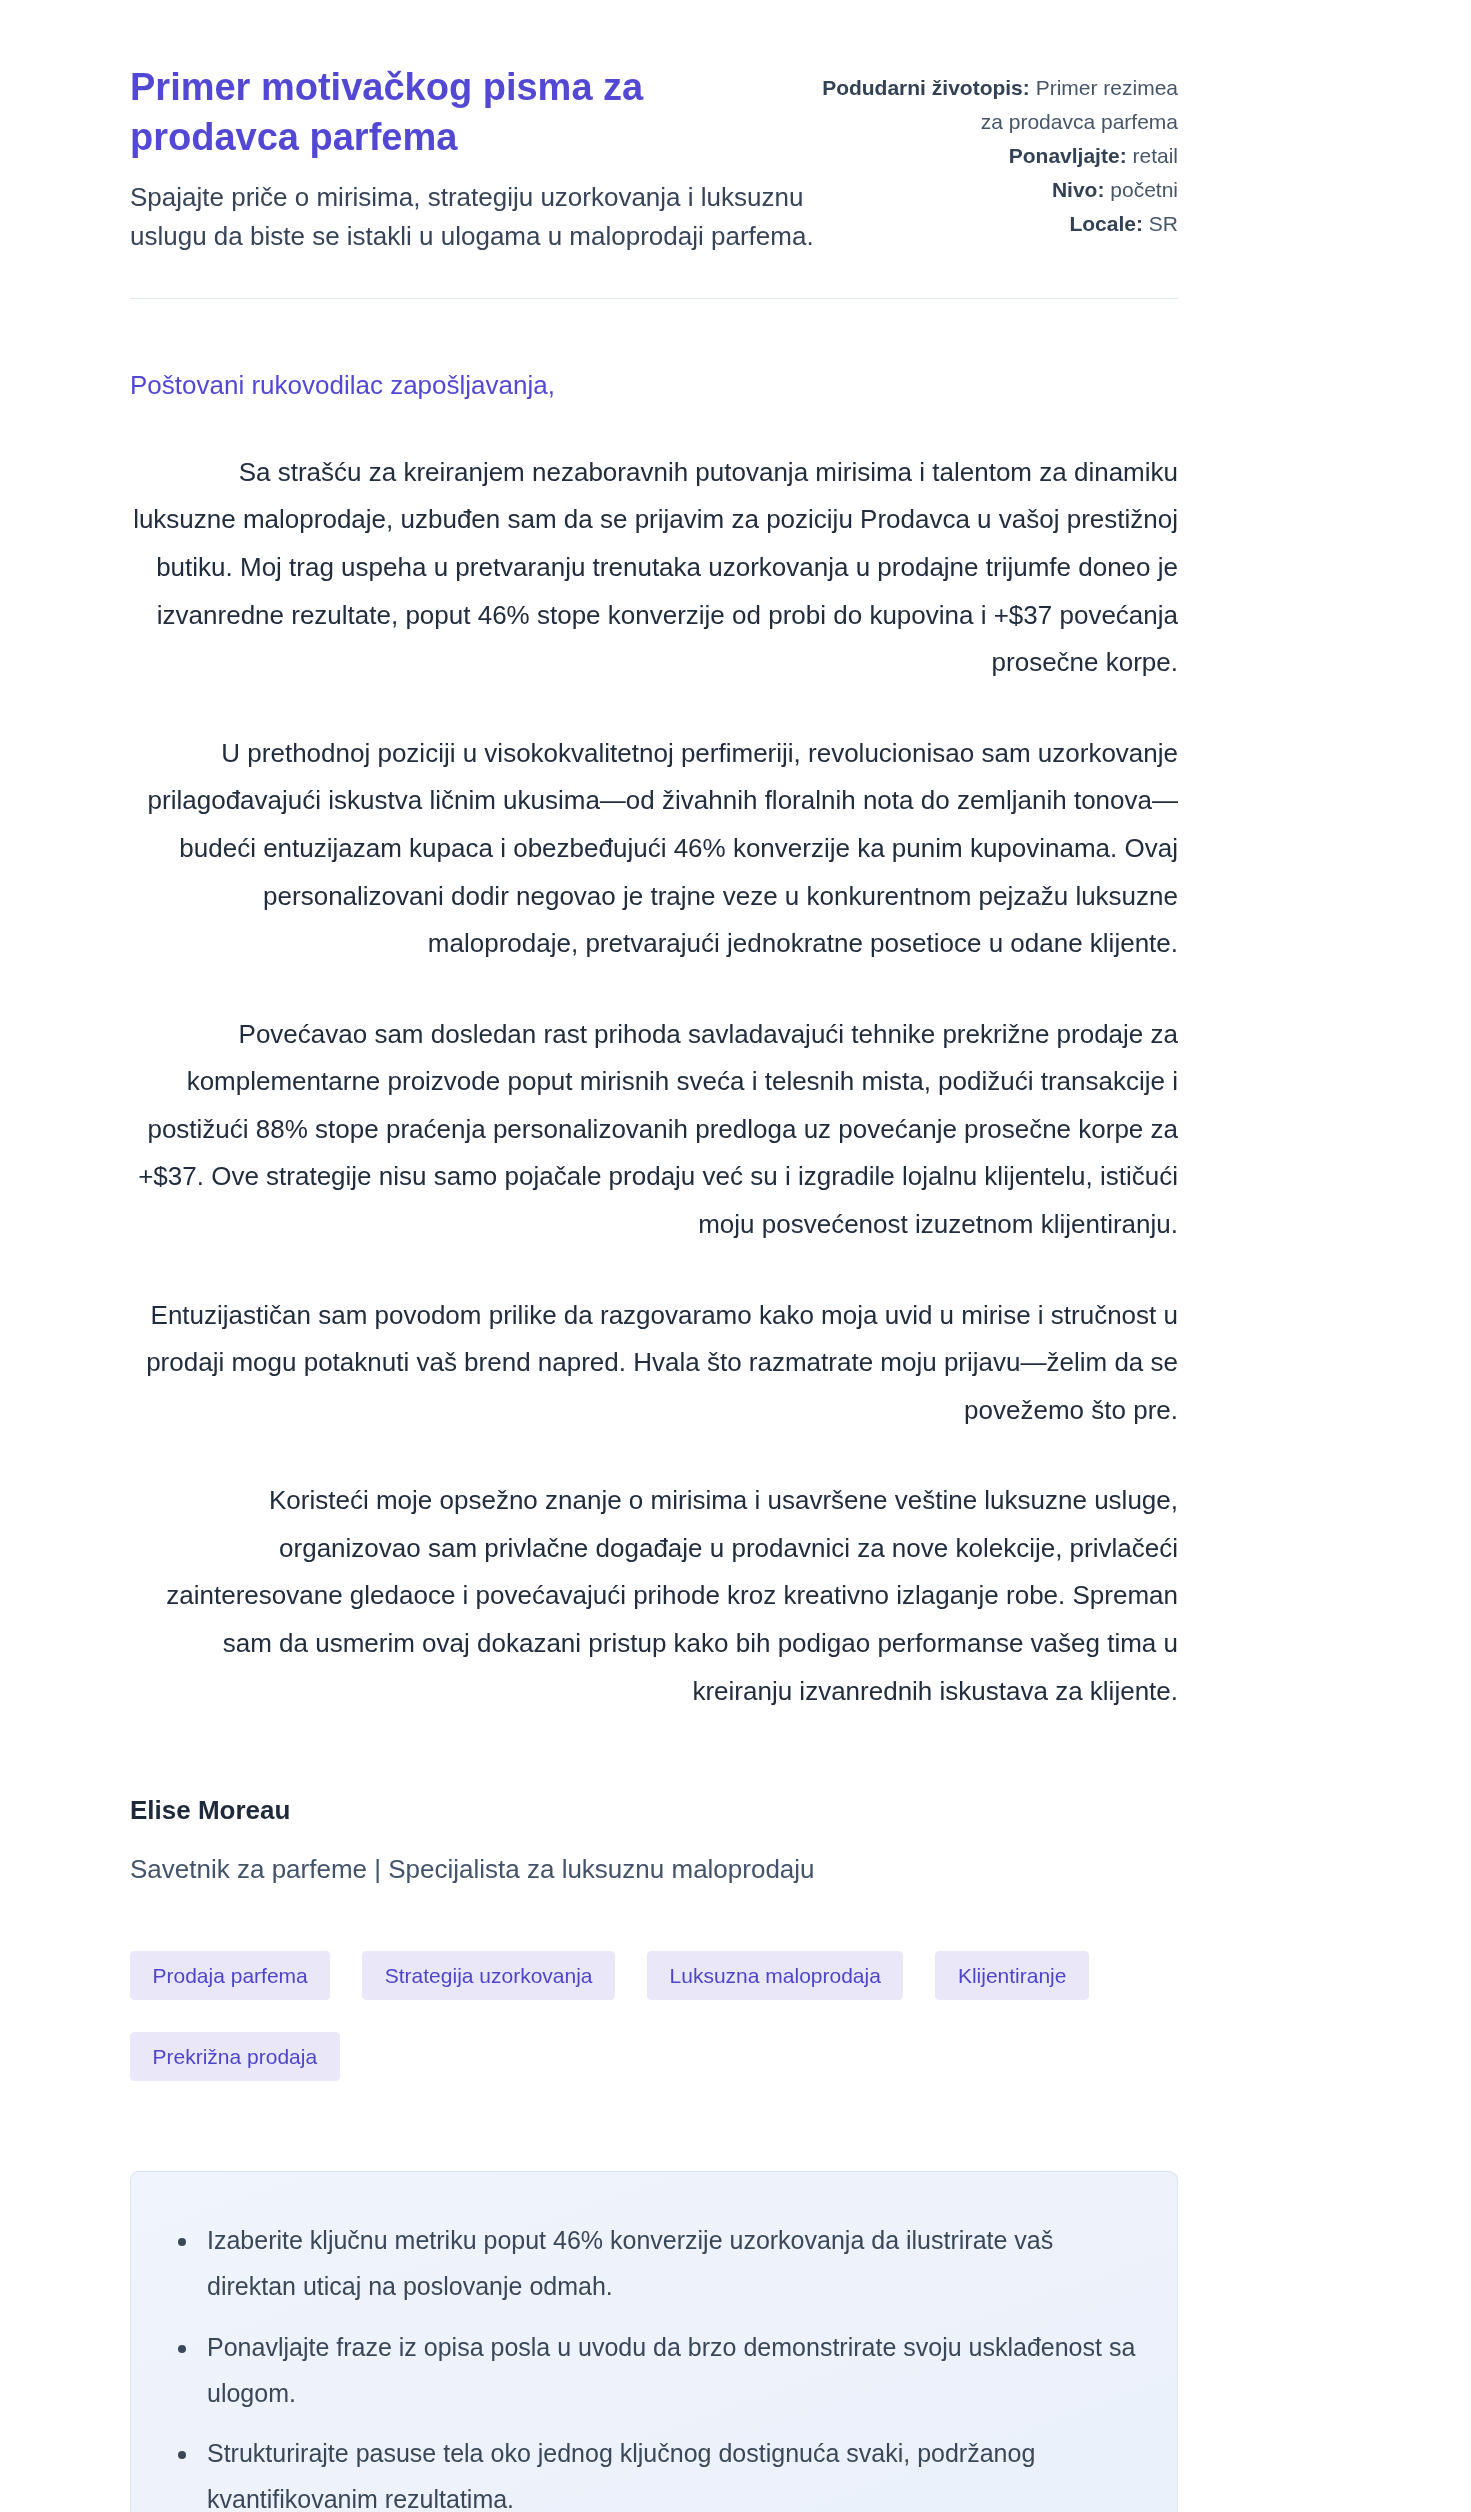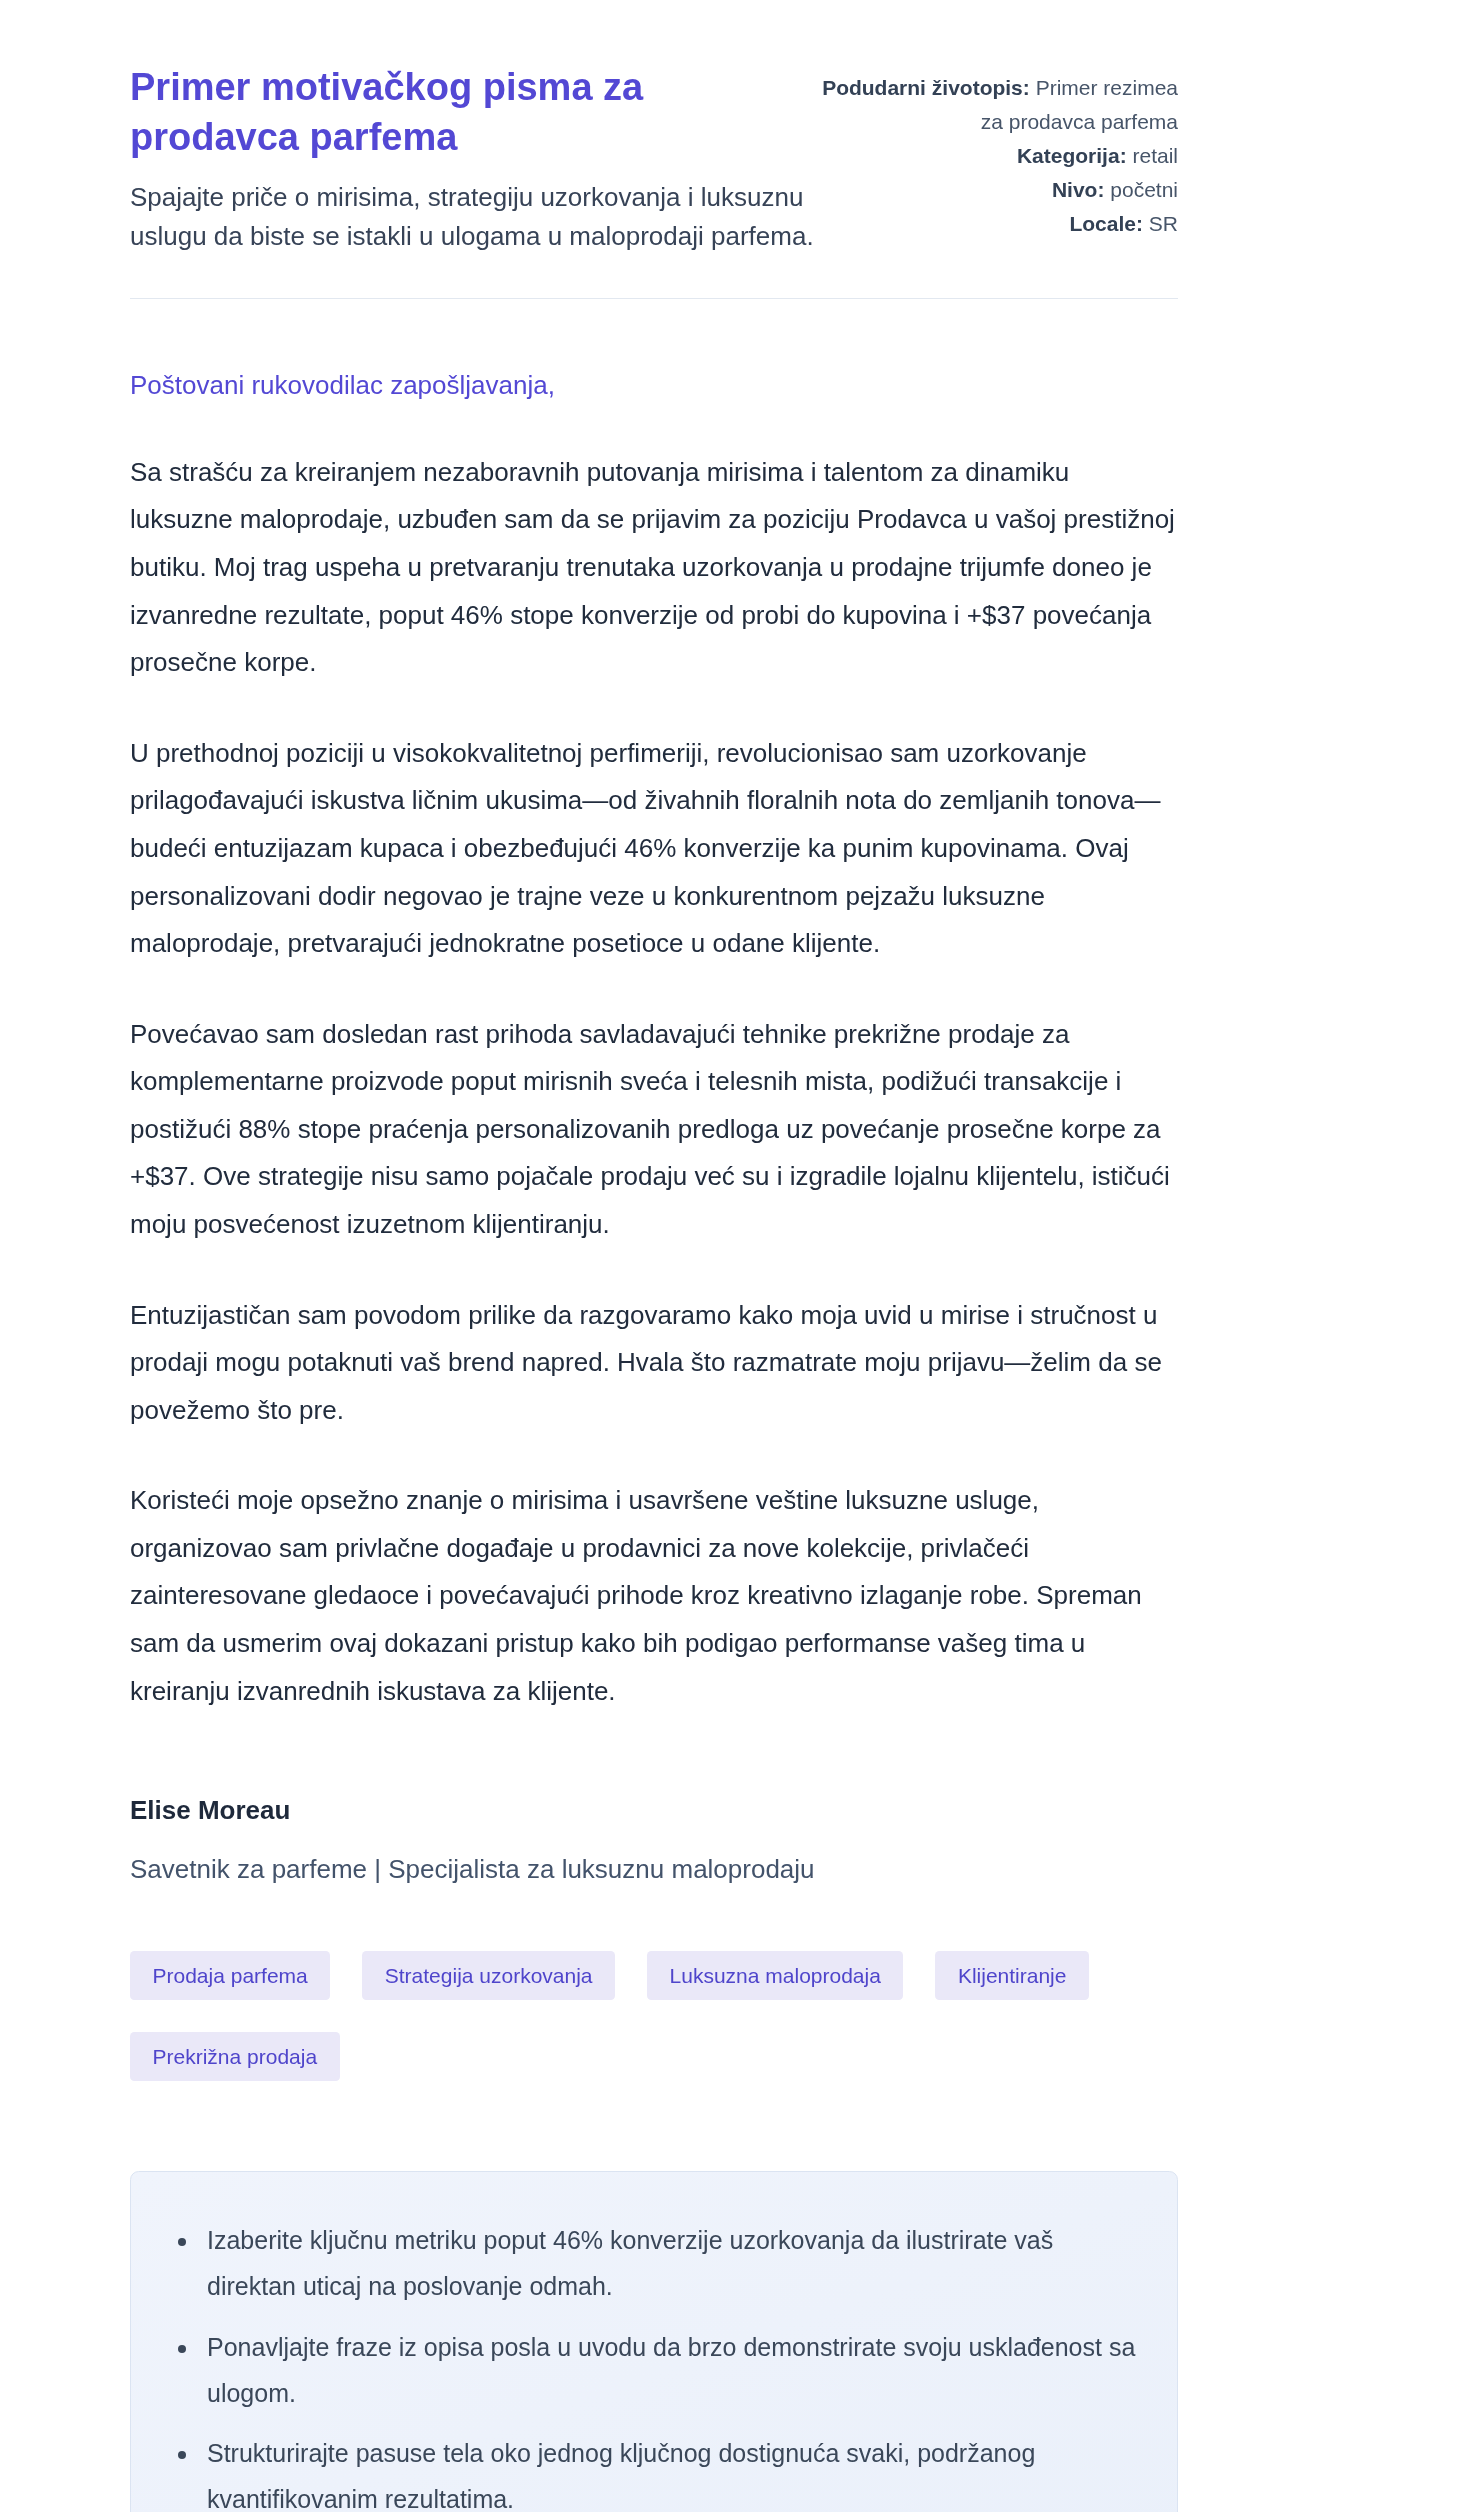--- a/index.html
+++ b/index.html
@@ -47,20 +47,21 @@
     font-weight: 500;
     margin-bottom: 48px;
     margin-top: 36px;
   }
   .letter p.para {
     font-size: 26px;
     line-height: 1.83;
     color: #212c3d;
     margin-bottom: 43px;
     max-width: 1212px;
+    text-align: right;
   }
   .signature-name {
     margin-top: 80px;
     font-size: 26px;
     font-weight: 700;
     color: #1e293b;
   }
   .signature-title {
     margin-top: 28px;
     font-size: 26px;
@@ -117,21 +118,21 @@
     <div class="header-left">
       <h1 class="page-title">Primer motivačkog pisma za prodavca parfema</h1>
       <div class="page-subtitle">Spajajte priče o mirisima, strategiju uzorkovanja i luksuznu uslugu da biste se istakli u ulogama u maloprodaji parfema.</div>
     </div>
     <aside class="meta-block">
       <div class="meta-row">
         <span class="meta-label">Podudarni životopis:</span>
         <span class="meta-value">Primer rezimea za prodavca parfema</span>
       </div>
       <div class="meta-row">
-        <span class="meta-label">Kategorija:</span>
+        <span class="meta-label">Ponavljajte:</span>
         <span class="meta-value">retail</span>
       </div>
       <div class="meta-row">
         <span class="meta-label">Nivo:</span>
         <span class="meta-value">početni</span>
       </div>
       <div class="meta-row">
         <span class="meta-label">Locale:</span>
         <span class="meta-value">SR</span>
       </div>

